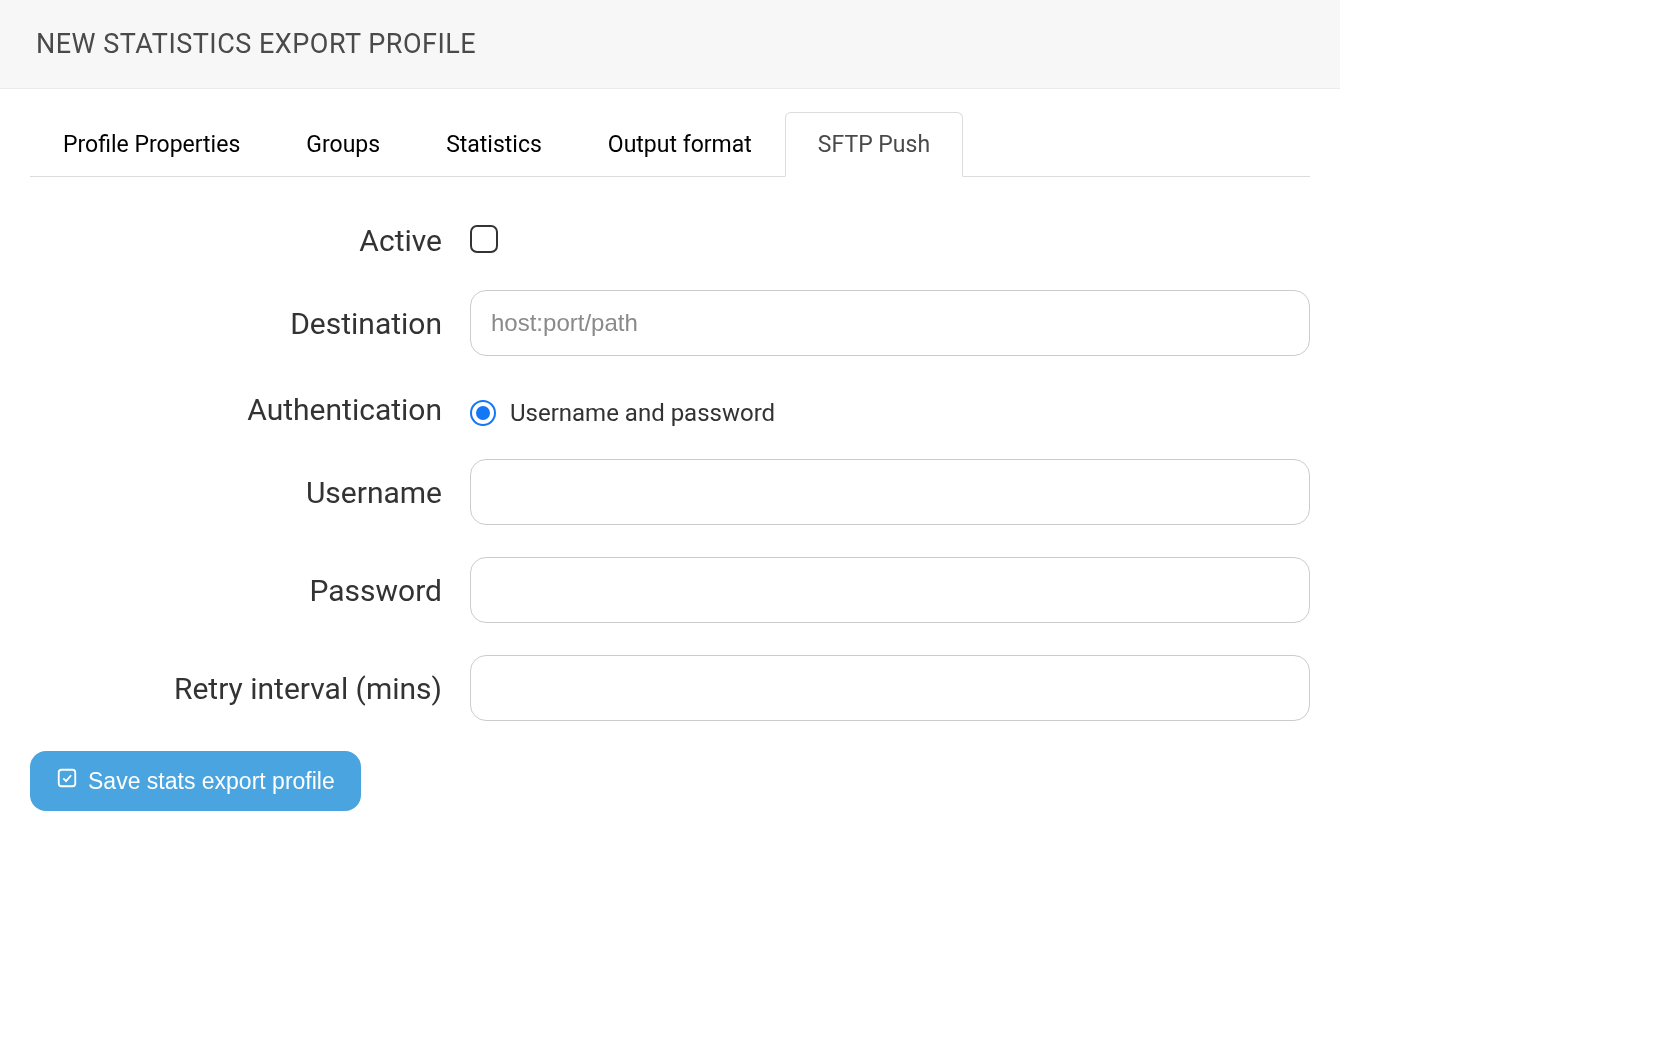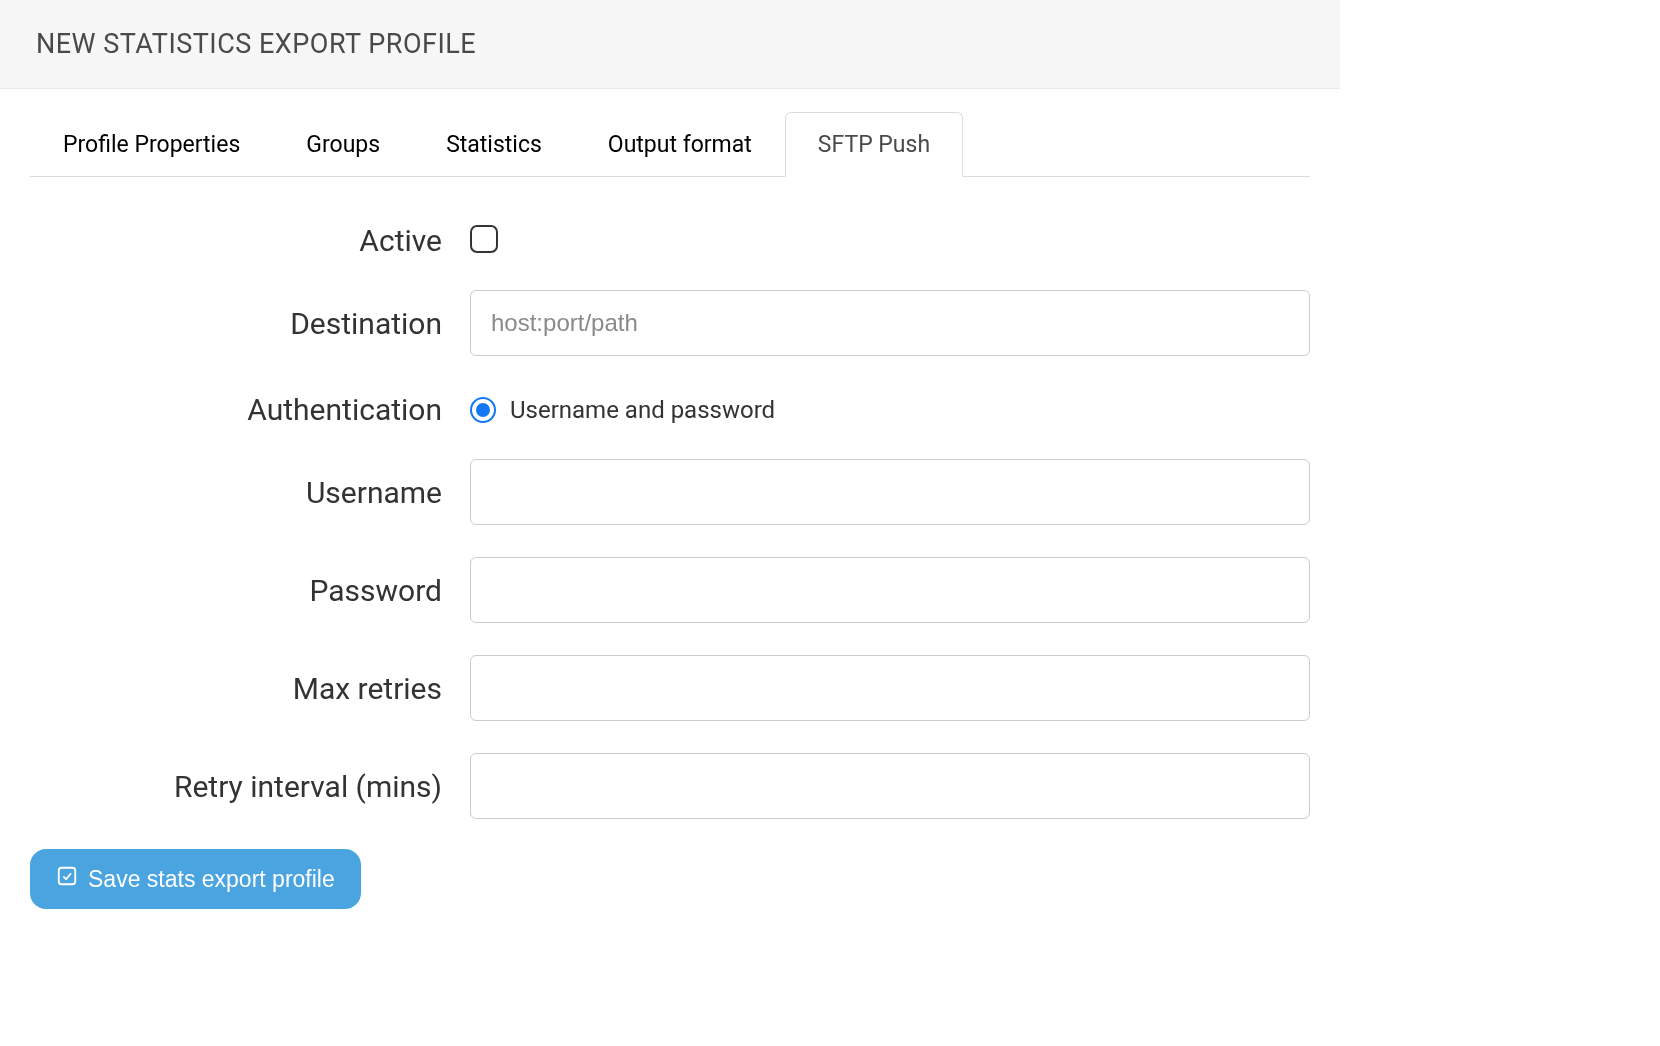--- a/index.html
+++ b/index.html
@@ -52,42 +52,42 @@
   }
   .form-area {
     padding: 30px 0 0 0;
   }
   .form-row {
     display: flex;
     align-items: center;
     padding: 16px 0;
   }
   .form-row.top-align {
-    align-items: center;
+    align-items: flex-end;
   }
   .form-label {
     width: 440px;
     text-align: right;
     padding-right: 28px;
     font-size: 30px;
     color: #333;
     font-weight: 400;
   }
   .form-control-wrap {
     flex: 1;
     max-width: 1100px;
   }
   .text-input {
     width: 100%;
     height: 66px;
     padding: 0 20px;
     font-size: 24px;
     color: #a21caf;
     border: 1px solid #ccc;
-    border-radius: 6px;
+    border-radius: 16px;
     background: #fff;
   }
   .text-input::placeholder {
     color: #8a8a8a;
   }
   .checkbox {
     width: 28px;
     height: 28px;
     border: 2.5px solid #333;
     border-radius: 7px;
@@ -209,26 +209,20 @@
         </div>
       </div>
 
       <div class="form-row">
         <label class="form-label">Password</label>
         <div class="form-control-wrap">
           <input type="password" class="text-input" style="">
         </div>
       </div>
 
-      <div class="form-row">
-        <label class="form-label">Max retries</label>
-        <div class="form-control-wrap">
-          <input type="text" class="text-input" style="">
-        </div>
-      </div>
 
       <div class="form-row">
         <label class="form-label">Retry interval (mins)</label>
         <div class="form-control-wrap">
           <input type="text" class="text-input" style="">
         </div>
       </div>
 
       <div class="button-row">
         <button class="primary-button">

